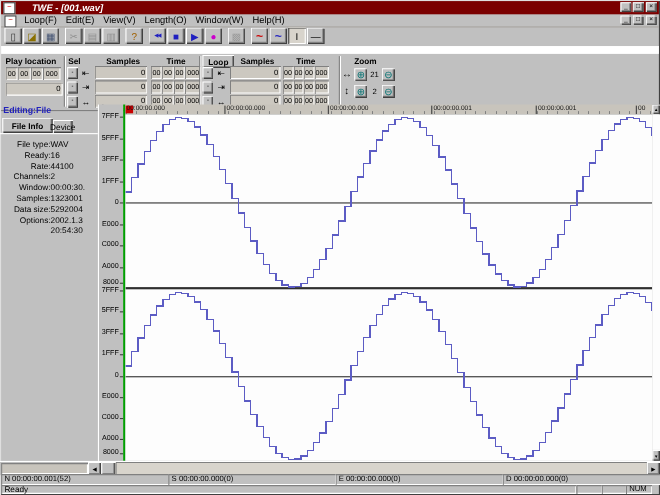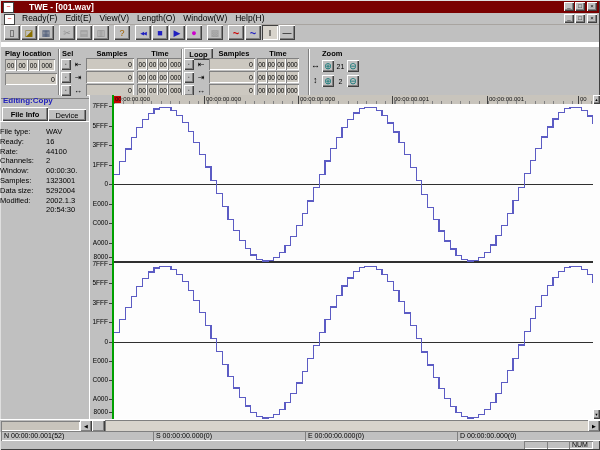--- a/index.html
+++ b/index.html
@@ -5,63 +5,63 @@
   html,body{margin:0;padding:0;background:#555;}
   #screen{position:relative;width:600px;height:450px;background:#c0c0c0;overflow:hidden;
           font-family:"Liberation Sans",sans-serif;color:#000;
           box-shadow:inset 1px 1px 0 #dfdfdf, inset -1px -1px 0 #404040;}
   .abs{position:absolute;}
   .btn3d{box-shadow:inset 1px 1px 0 #fff, inset -1px -1px 0 #404040, inset -2px -2px 0 #808080;background:#c0c0c0;
          display:flex;align-items:center;justify-content:center;cursor:default;}
   .btn3d.pressed{box-shadow:inset 1px 1px 0 #404040, inset -1px -1px 0 #fff;background:#d8d4cc;}
   .sunk{box-shadow:inset 1px 1px 0 #808080, inset -1px -1px 0 #fff;background:#ccc8c0;}
   .groove-v{border-left:1px solid #808080;border-right:1px solid #fff;width:0;}
-  .etch-top{border-top:5px solid #ffffff;}
+  .etch-top{border-top:7px solid #ffffff;}
   .lbl{font-weight:bold;font-size:7.5px;white-space:nowrap;}
   .val{font-size:7px;white-space:nowrap;}
   .titlebtn{width:10px;height:9px;font-size:6px;line-height:7px;}
   .ctl-row{position:absolute;display:flex;align-items:center;}
   .tinybtn{width:10px;height:11px;font-size:5px;color:#707070;margin-right:1px;}
   .rowicon{width:12px;font-size:8px;line-height:11px;text-align:center;}
   .numfield{height:12px;display:flex;align-items:center;justify-content:flex-end;padding-right:2px;font-size:7px;}
   .timefield{height:12px;display:flex;}
   .tcell{flex:1;box-shadow:inset 1px 1px 0 #808080, inset -1px -1px 0 #fff;background:#ccc8c0;
          display:flex;align-items:center;justify-content:center;font-size:6.5px;}
   .tcell:last-child{flex:1.4;}
   .infrow{display:flex;line-height:9.8px;font-size:7.5px;white-space:nowrap;}
-  .infrow .k{width:46px;text-align:left;}
+  .infrow .k{width:46px;text-align:right;}
   .gutlbl{position:absolute;right:4px;font-size:6.5px;line-height:8px;white-space:nowrap;}
   .guttick{position:absolute;right:0;width:3px;height:1px;background:#404040;}
   .rullbl{position:absolute;top:1px;font-size:6px;line-height:7px;color:#111;white-space:nowrap;}
   .rultick{border-left:1px solid #404040;padding-left:1px;height:8px;}
   .hline{position:absolute;left:0;background:#303030;}
   .statfld{position:absolute;top:0;height:10px;box-shadow:inset 1px 1px 0 #808080, inset -1px -1px 0 #fff;
            font-size:7px;line-height:10px;padding-left:3px;white-space:nowrap;overflow:hidden;background:#c0c0c0;}
   .menuitem{font-size:8.5px;padding:0 4px;line-height:11px;}
   .tbbtn{position:absolute;top:1px;width:16px;height:15px;font-size:9px;}
 </style>
 </head>
 <body>
 
 <div id="screen">
 
   <div class="abs" style="left:1px;top:1px;width:598px;height:12px;background:#7a0000;display:flex;align-items:center;">
     <span class="abs" style="left:2px;top:1px;width:9px;height:9px;background:#fff;border:1px solid #404040;
                  font-size:7px;line-height:8px;color:#c00;text-align:center;">~</span>
-    <span style="margin-left:28px;color:#fff;font-weight:bold;font-size:8.5px;white-space:nowrap;">TWE - [001.wav]</span>
+    <span style="margin-left:28px;color:#fff;font-weight:bold;font-size:8.5px;white-space:nowrap;font-style:italic;">TWE - [001.wav]</span>
     <span class="abs btn3d titlebtn" style="left:563px;top:1px;">_</span>
     <span class="abs btn3d titlebtn" style="left:574px;top:1px;">□</span>
     <span class="abs btn3d titlebtn" style="left:586px;top:1px;">×</span>
   </div>
 
   <div class="abs" style="left:1px;top:13px;width:598px;height:11px;display:flex;align-items:center;border-bottom:1px solid #a8a4a0;">
     <span class="abs" style="left:3px;top:1px;width:9px;height:9px;background:#fff;border:1px solid #404040;
                  font-size:7px;line-height:8px;color:#c00;text-align:center;">~</span>
     <span style="width:17px;"></span>
-    <span class="menuitem">Ready(F)</span>
+    <span class="menuitem">Loop(F)</span>
     <span class="menuitem">Edit(E)</span>
     <span class="menuitem">View(V)</span>
     <span class="menuitem">Length(O)</span>
     <span class="menuitem">Window(W)</span>
     <span class="menuitem">Help(H)</span>
     <span class="abs btn3d titlebtn" style="left:563px;top:1px;">_</span>
     <span class="abs btn3d titlebtn" style="left:574px;top:1px;">□</span>
     <span class="abs btn3d titlebtn" style="left:586px;top:1px;">×</span>
   </div>
 
@@ -222,25 +222,25 @@
     <span class="abs" style="left:312px;top:28px;font-size:9px;font-weight:bold;">↕</span>
     <div class="abs btn3d" style="left:321px;top:28px;width:12px;height:12px;">
       <span style="font-size:9px;color:#007070;">⊕</span>
     </div>
     <span class="abs val" style="left:334px;top:31px;width:11px;text-align:center;">2</span>
     <div class="abs btn3d" style="left:346px;top:28px;width:12px;height:12px;">
       <span style="font-size:9px;color:#007070;">⊖</span>
     </div>
   </div>
 
-  <span class="abs" style="left:3px;top:96px;font-size:8px;font-weight:bold;color:#2222bb;">Editing:Copy</span>
+  <span class="abs" style="left:3px;top:96px;font-size:8px;font-weight:bold;color:#2222bb;">Editing:File</span>
   <div class="abs btn3d" style="left:2px;top:107px;width:46px;height:14px;font-size:7.5px;font-weight:bold;border-bottom:none;">
     <span>File Info</span>
   </div>
-  <div class="abs btn3d" style="left:48px;top:109px;width:38px;height:12px;font-size:7.5px;">
+  <div class="abs btn3d" style="left:48px;top:109px;width:18px;height:12px;font-size:7.5px;">
     <span>Device</span>
   </div>
   <div class="abs" id="info-panel" style="left:0px;top:121px;width:89px;height:298px;border-top:1px solid #fff;padding-top:5px;">
       <div class="infrow">
         <span class="k">File type:</span>
         <span>WAV</span>
       </div>
       <div class="infrow">
         <span class="k">Ready:</span>
         <span>16</span>
@@ -259,21 +259,21 @@
       </div>
       <div class="infrow">
         <span class="k">Samples:</span>
         <span>1323001</span>
       </div>
       <div class="infrow">
         <span class="k">Data size:</span>
         <span>5292004</span>
       </div>
       <div class="infrow">
-        <span class="k">Modified:</span>
+        <span class="k">Options:</span>
         <span>2002.1.3</span>
       </div>
       <div class="infrow">
         <span class="k"></span>
         <span>20:54:30</span>
       </div>
     </div>
 
   <div class="abs" style="left:89px;top:95px;width:3px;height:336px;background:#c0c0c0;border-left:1px solid #fff;border-right:1px solid #808080;"></div>
 
@@ -352,18 +352,19 @@
   </div>
 
   <div class="abs" style="left:0px;top:431px;width:600px;height:10px;">
     <div class="statfld" style="left:1px;width:150px;">N 00:00:00.001(52)</div>
     <div class="statfld" style="left:153px;width:150px;">S 00:00:00.000(0)</div>
     <div class="statfld" style="left:305px;width:150px;">E 00:00:00.000(0)</div>
     <div class="statfld" style="left:457px;width:142px;">D 00:00:00.000(0)</div>
   </div>
 
   <div class="abs" style="left:0px;top:441px;width:600px;height:9px;">
+    <div class="statfld" style="left:1px;width:520px;height:8px;line-height:8px;font-size:7.5px;">Ready</div>
     <div class="statfld" style="left:524px;width:21px;height:8px;"></div>
     <div class="statfld" style="left:547px;width:20px;height:8px;"></div>
     <div class="statfld" style="left:569px;width:21px;height:8px;line-height:8px;">NUM</div>
   </div>
 
 </div>
 
 </body></html>

